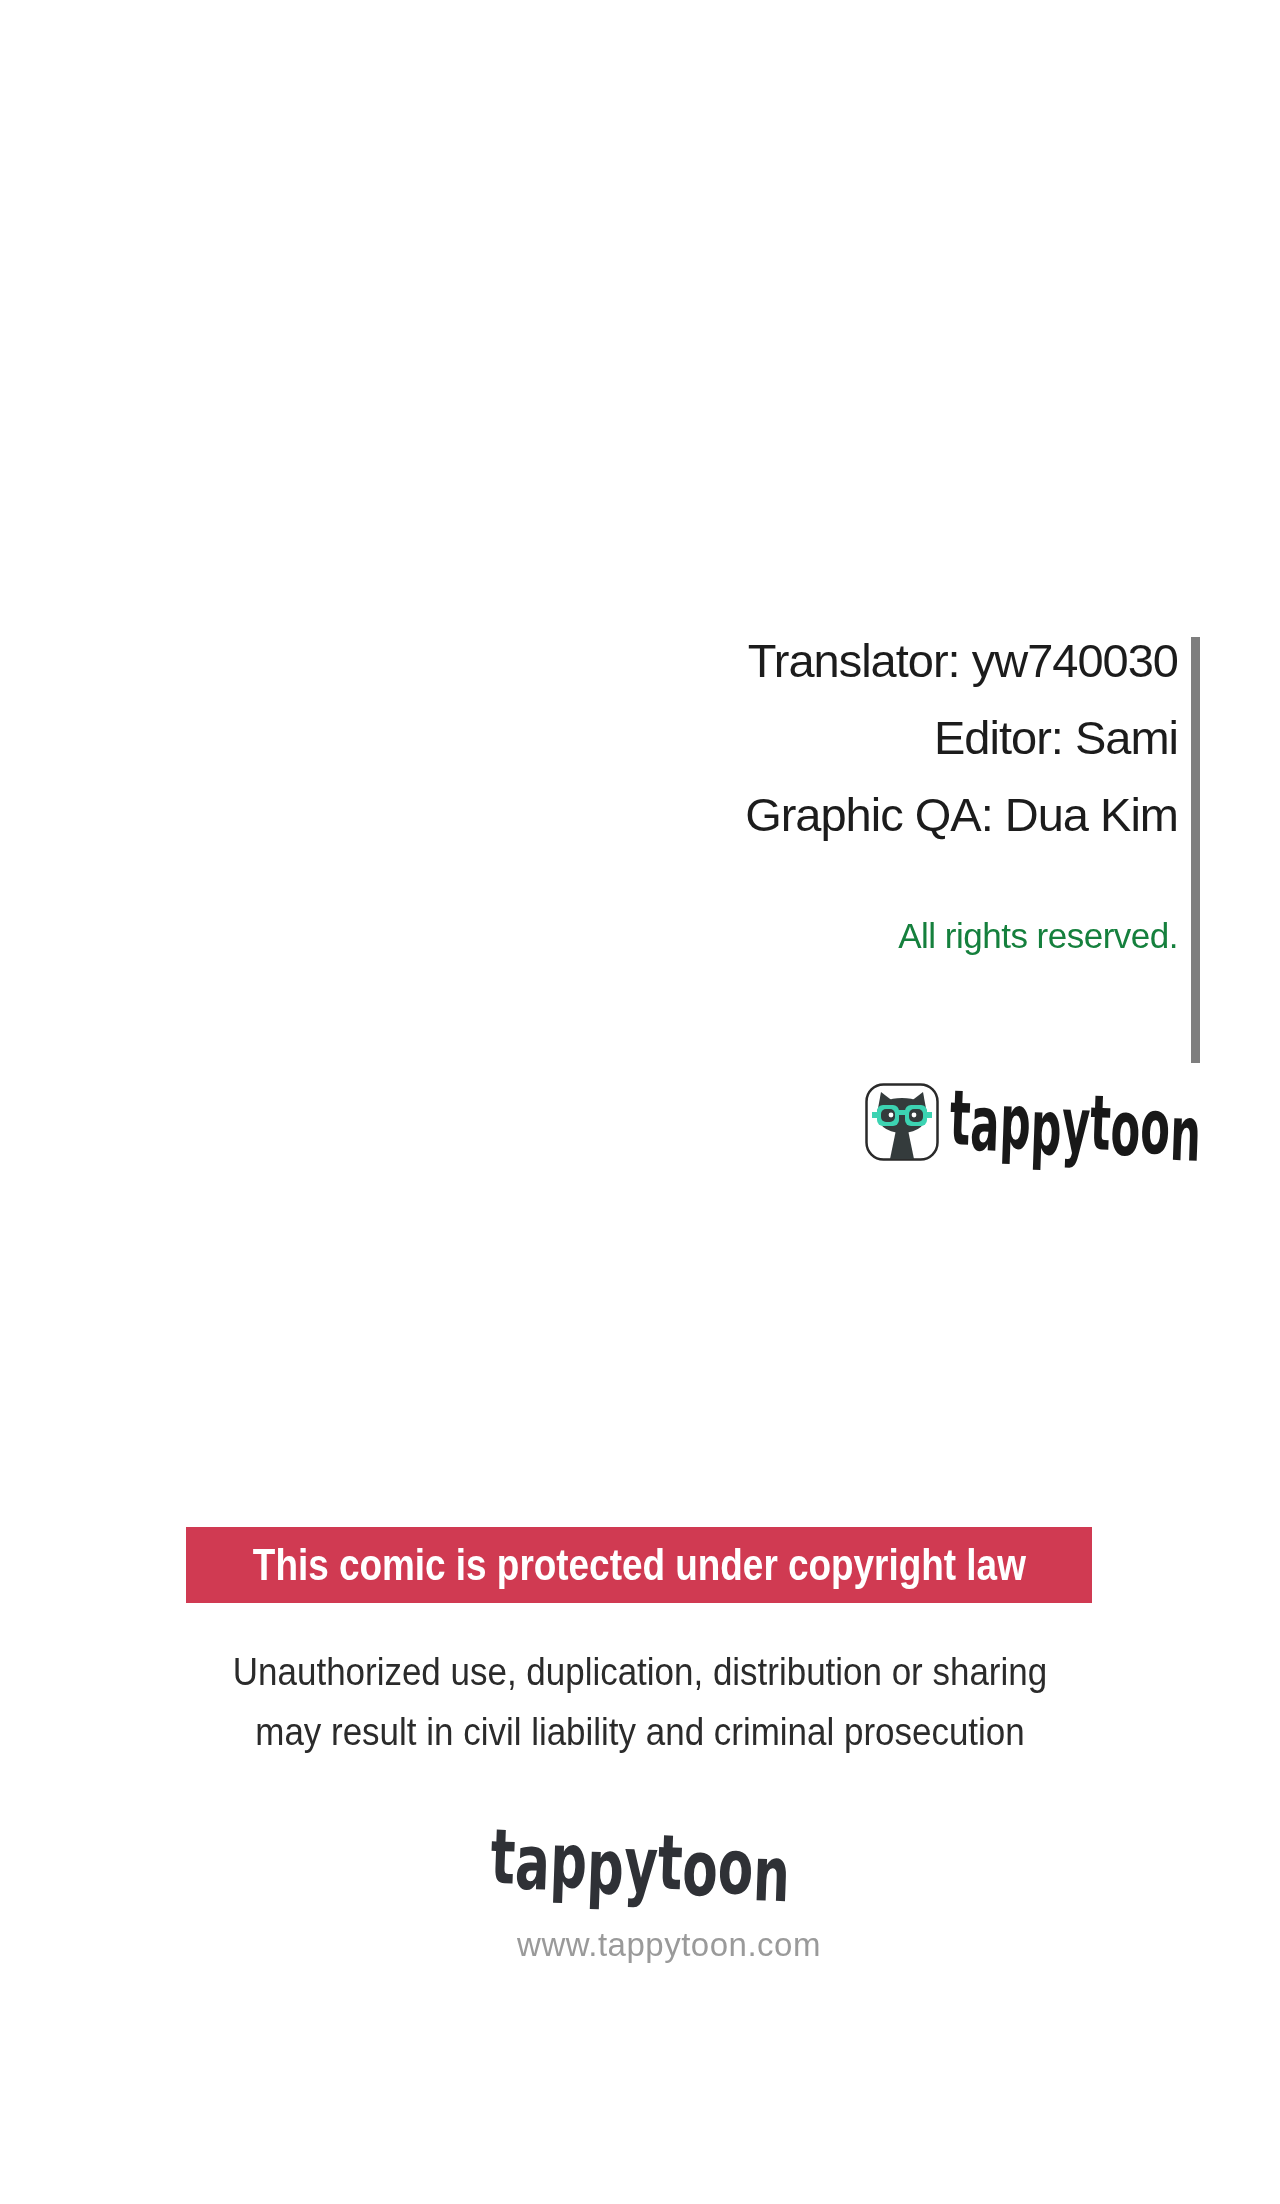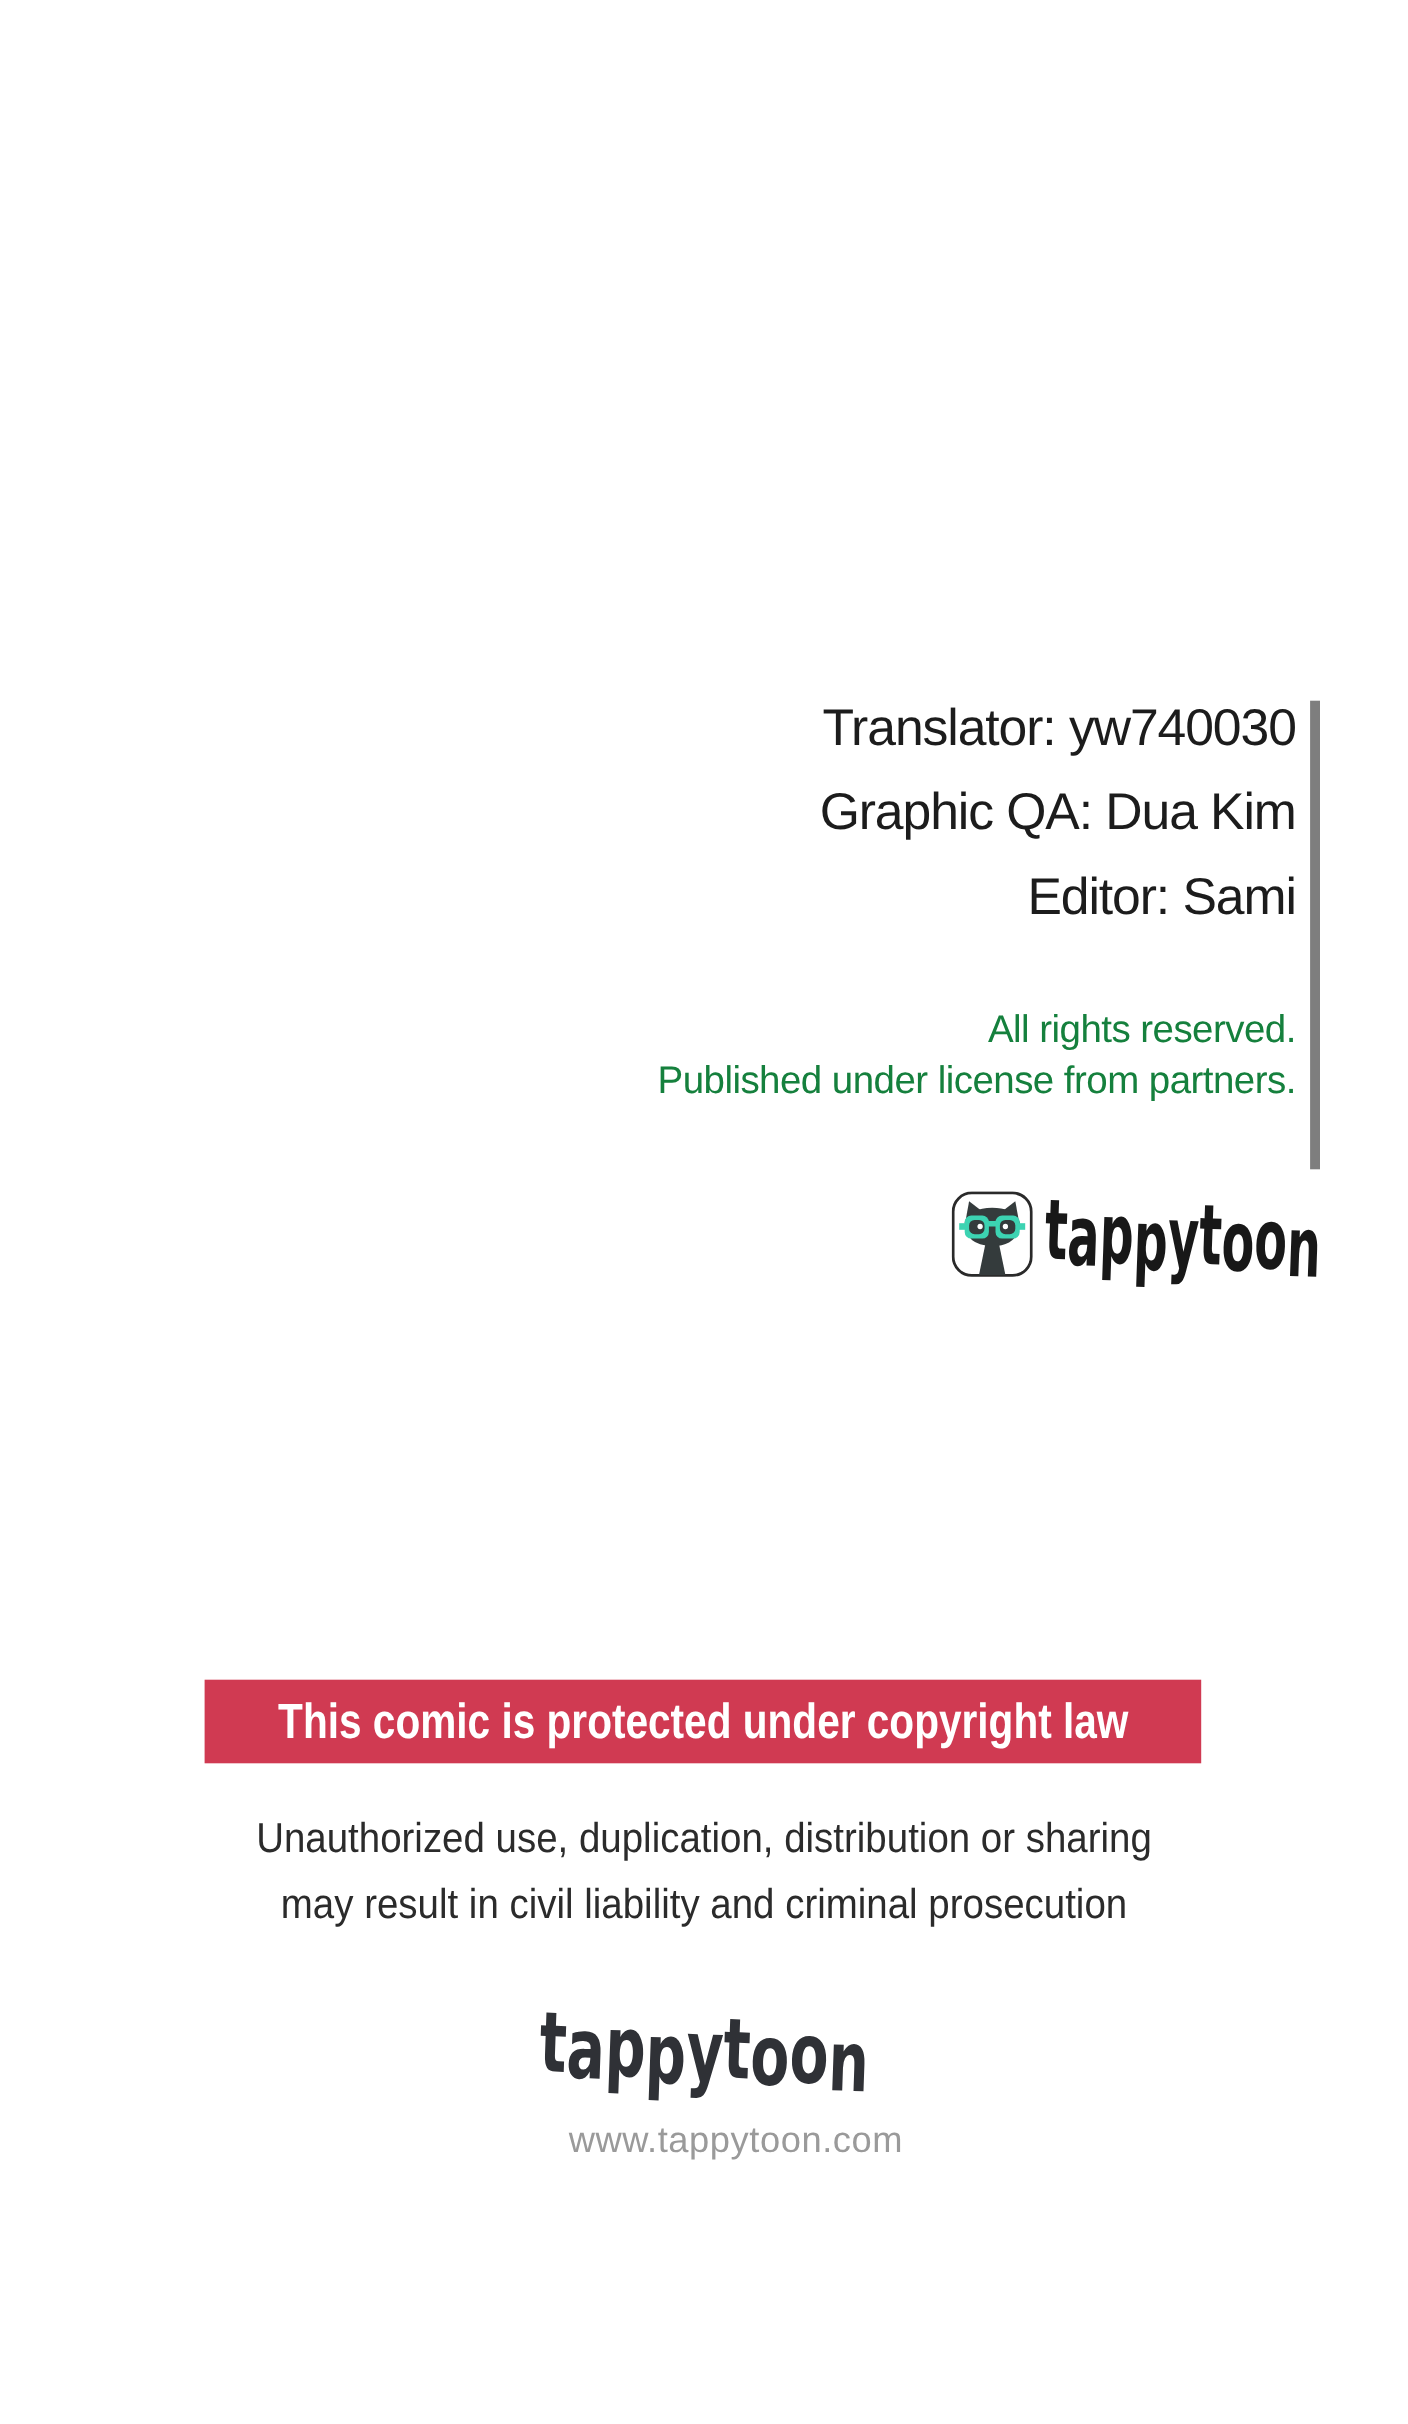--- a/index.html
+++ b/index.html
@@ -145,29 +145,28 @@
   
   .bouncy span { display: inline-block; }
 </style>
 </head>
 <body>
 
 <div class="page">
 
   <div class="credits-block">
     <div>Translator: yw740030</div>
+    <div>Editor: Sami</div>
     <div>Graphic QA: Dua Kim</div>
-    <div>Editor: Sami</div>
   </div>
 
   <div class="credits-divider"></div>
 
   <div class="rights-block">
     <div>All rights reserved.</div>
-    <div>Published under license from partners.</div>
   </div>
 
   <svg class="logo-icon" viewBox="0 0 74 78">
     <rect x="1.5" y="1.5" width="71" height="75" rx="17" fill="#ffffff" stroke="#2a2a2a" stroke-width="2.5"></rect>
 
     <path d="M12 31 L16 9 L29 19 Z" fill="#343b3c"></path>
     <path d="M62 31 L58 9 L45 19 Z" fill="#343b3c"></path>
 
     <path d="M12 28 Q12 49 37 50 Q62 49 62 28 Q57 15 37 15 Q17 15 12 28 Z" fill="#343b3c"></path>
 

